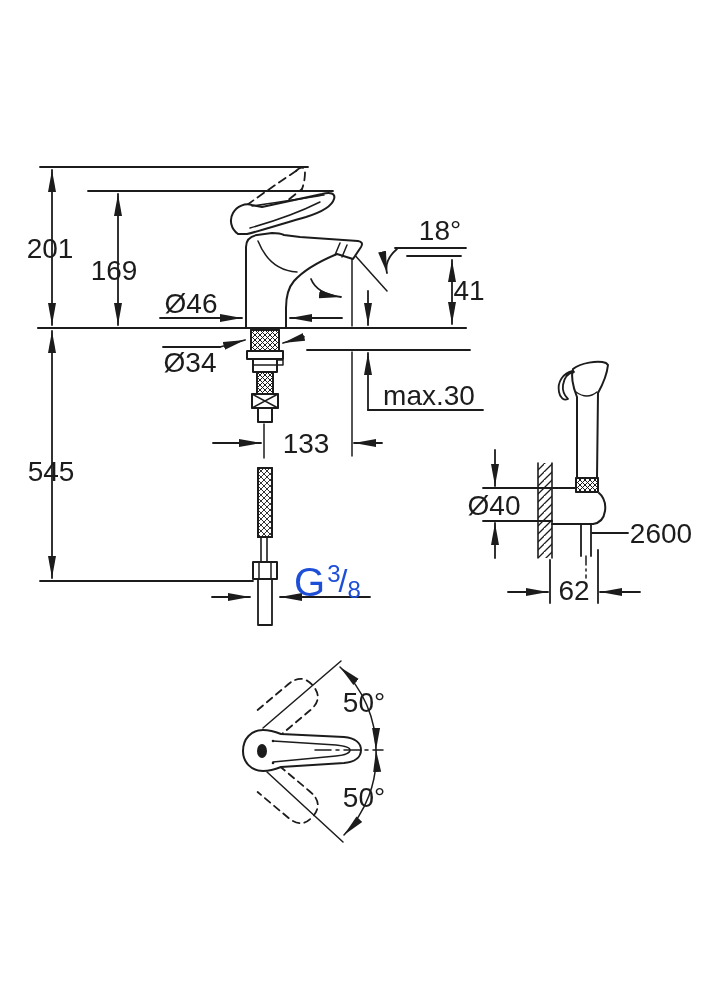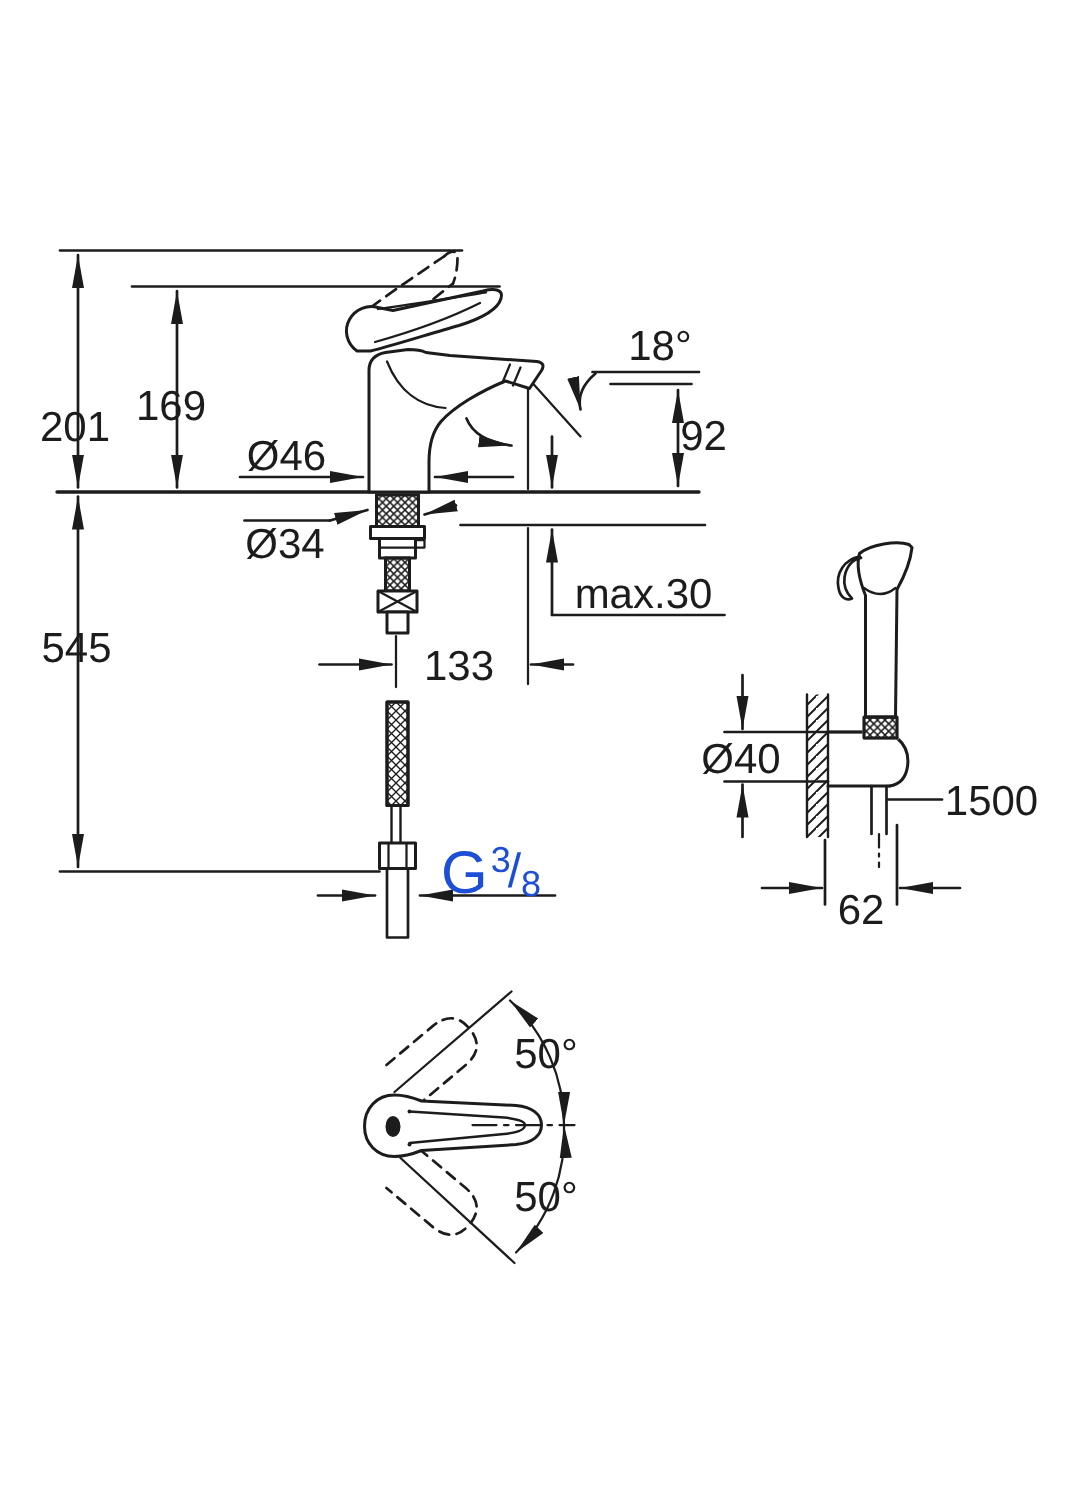--- a/index.html
+++ b/index.html
@@ -185,31 +185,31 @@
     <circle cx="273" cy="741" r="1.3" fill="#1c1c1c" stroke="none"></circle>
     <circle cx="273" cy="763" r="1.3" fill="#1c1c1c" stroke="none"></circle>
 
     <path d="M315,750 H383" stroke-dasharray="16 5 3 5" stroke-width="1.5"></path>
 
     <path d="M340,667 A113,113 0 0 1 376,750" stroke-width="1.5" marker-start="url(#arr)" marker-end="url(#arr)"></path>
     <path d="M376,750 A113,113 0 0 1 344,835" stroke-width="1.5" marker-start="url(#arr)" marker-end="url(#arr)"></path>
   </g>
 </svg>
 
-<div class="lbl" style="left:50px;top:249px;margin-top:36px;">201</div>
+<div class="lbl" style="left:50px;top:249px;">201</div>
 <div class="lbl" style="left:114px;top:259px;margin-top:12px;">169</div>
 <div class="lbl" style="left:191px;top:304px;">Ø46</div>
 <div class="lbl" style="left:190px;top:363px;">Ø34</div>
 <div class="lbl" style="left:440px;top:231px;">18°</div>
-<div class="lbl" style="left:469px;top:291px;">92</div>
+<div class="lbl" style="left:469px;top:291px;">41</div>
 <div class="lbl" style="left:429px;top:396px;">max.30</div>
 <div class="lbl" style="left:306px;top:444px;">133</div>
-<div class="lbl" style="left:51px;top:432px;text-align:center;">545</div>
+<div class="lbl" style="left:51px;top:472px;text-align:center;">545</div>
 <div class="thread-lbl" style="left:294px;top:562px;">
   <span class="tg">G</span><span class="tn">3</span><span class="ts">/</span><span class="td">8</span>
 </div>
 <div class="lbl" style="left:494px;top:506px;">Ø40</div>
-<div class="lbl" style="left:661px;top:534px;">1500</div>
-<div class="lbl" style="left:574px;top:591px;margin-top:16px;">62</div>
+<div class="lbl" style="left:661px;top:534px;">2600</div>
+<div class="lbl" style="left:574px;top:591px;">62</div>
 <div class="lbl" style="left:364px;top:703px;">50°</div>
 <div class="lbl" style="left:364px;top:798px;">50°</div>
 
 </div>
 
 </body></html>

